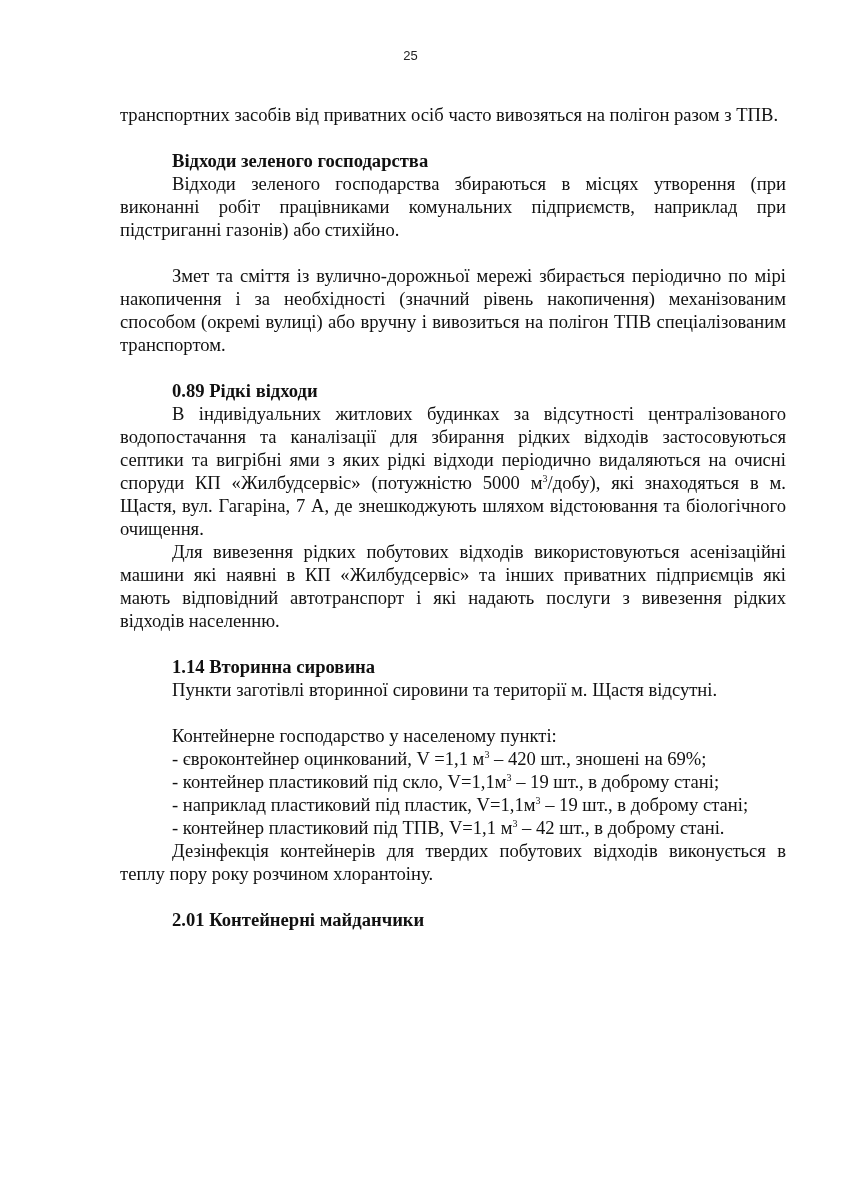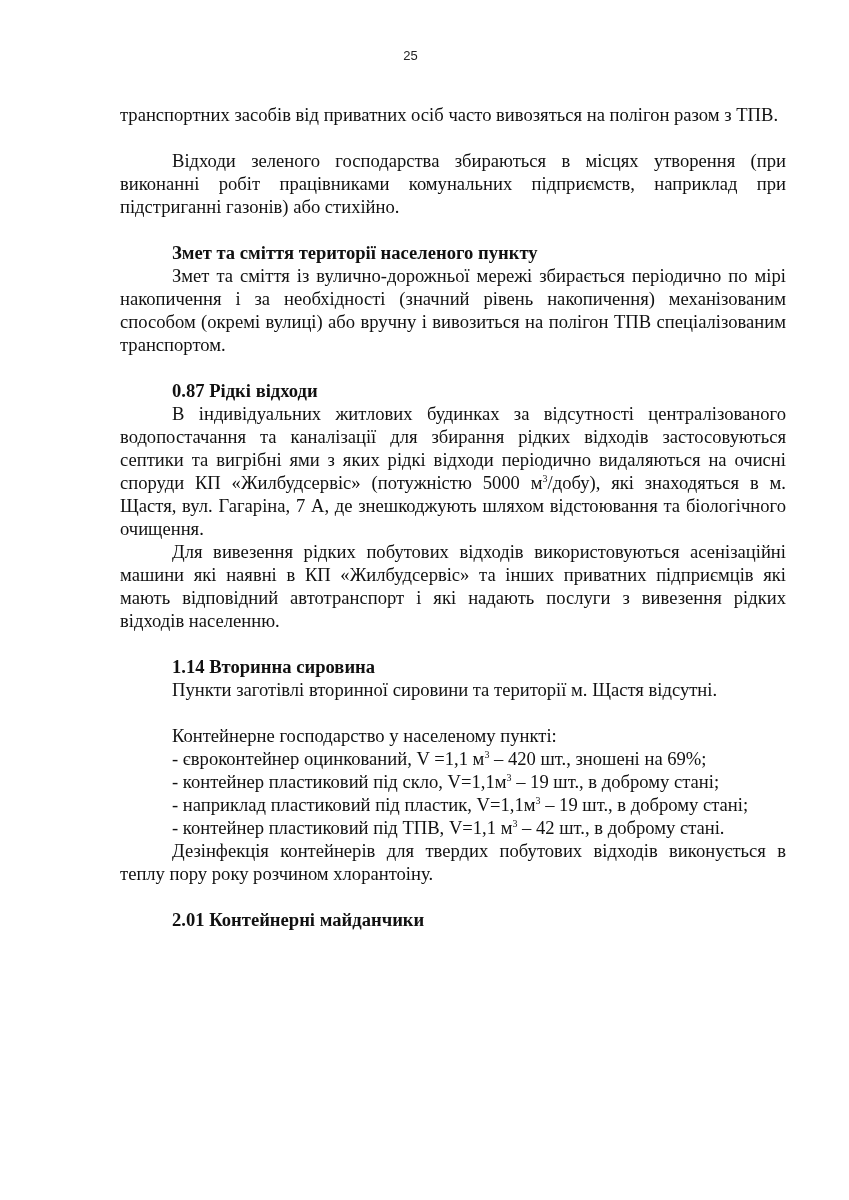--- a/index.html
+++ b/index.html
@@ -18,28 +18,28 @@
 </style>
 </head>
 <body>
 
 <div class="page-num">25</div>
 
 <div class="content">
   <p>транспортних засобів від приватних осіб часто вивозяться на полігон разом з ТПВ.</p>
   <div class="gap"></div>
 
+  <p class="h">Відходи зеленого господарства</p>
   <p class="ind">Відходи зеленого господарства збираються в місцях утворення (при виконанні робіт працівниками комунальних підприємств, наприклад при підстриганні газонів) або стихійно.</p>
   <div class="gap"></div>
 
-  <p class="h">Змет та сміття території населеного пункту</p>
   <p class="ind">Змет та сміття із вулично-дорожньої мережі збирається періодично по мірі накопичення і за необхідності (значний рівень накопичення) механізованим способом (окремі вулиці) або вручну і вивозиться на полігон ТПВ спеціалізованим транспортом.</p>
   <div class="gap"></div>
 
-  <p class="h">0.87 Рідкі відходи</p>
+  <p class="h">0.89 Рідкі відходи</p>
   <p class="ind"><span>В індивідуальних житлових будинках за відсутності централізованого водопостачання та каналізації для збирання рідких відходів застосовуються септики та вигрібні ями з яких рідкі відходи періодично видаляються на очисні споруди КП «Жилбудсервіс» (потужністю 5000 м</span><sup>3</sup><span>/добу), які знаходяться в м. Щастя, вул. Гагаріна, 7 А, де знешкоджують шляхом відстоювання та біологічного очищення.</span></p>
   <p class="ind">Для вивезення рідких побутових відходів використовуються асенізаційні машини які наявні в КП «Жилбудсервіс» та інших приватних підприємців які мають відповідний автотранспорт і які надають послуги з вивезення рідких відходів населенню.</p>
   <div class="gap"></div>
 
   <p class="h">1.14 Вторинна сировина</p>
   <p class="lp">Пункти заготівлі вторинної сировини та території м. Щастя відсутні.</p>
   <div class="gap"></div>
 
   <p class="lp">Контейнерне господарство у населеному пункті:</p>
   <p class="lp"><span>- євроконтейнер оцинкований, V =1,1 м</span><sup>3</sup><span> – 420 шт., зношені на 69%;</span></p>

